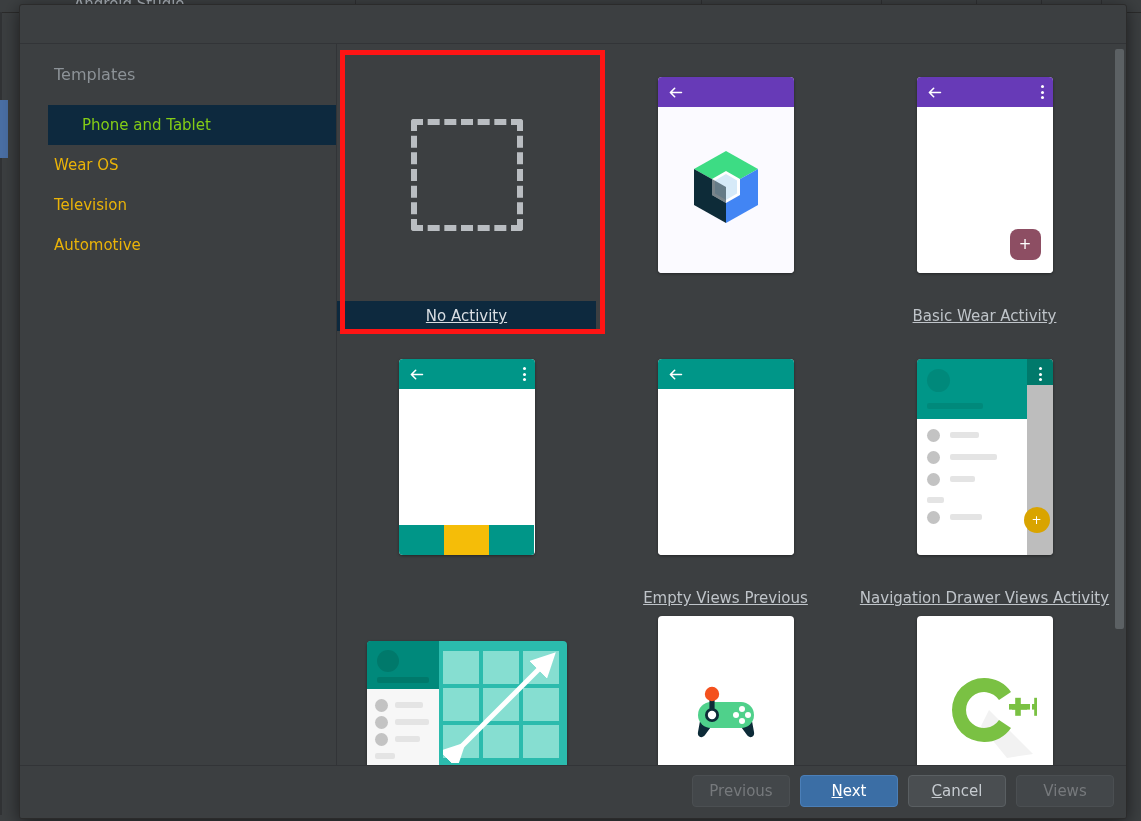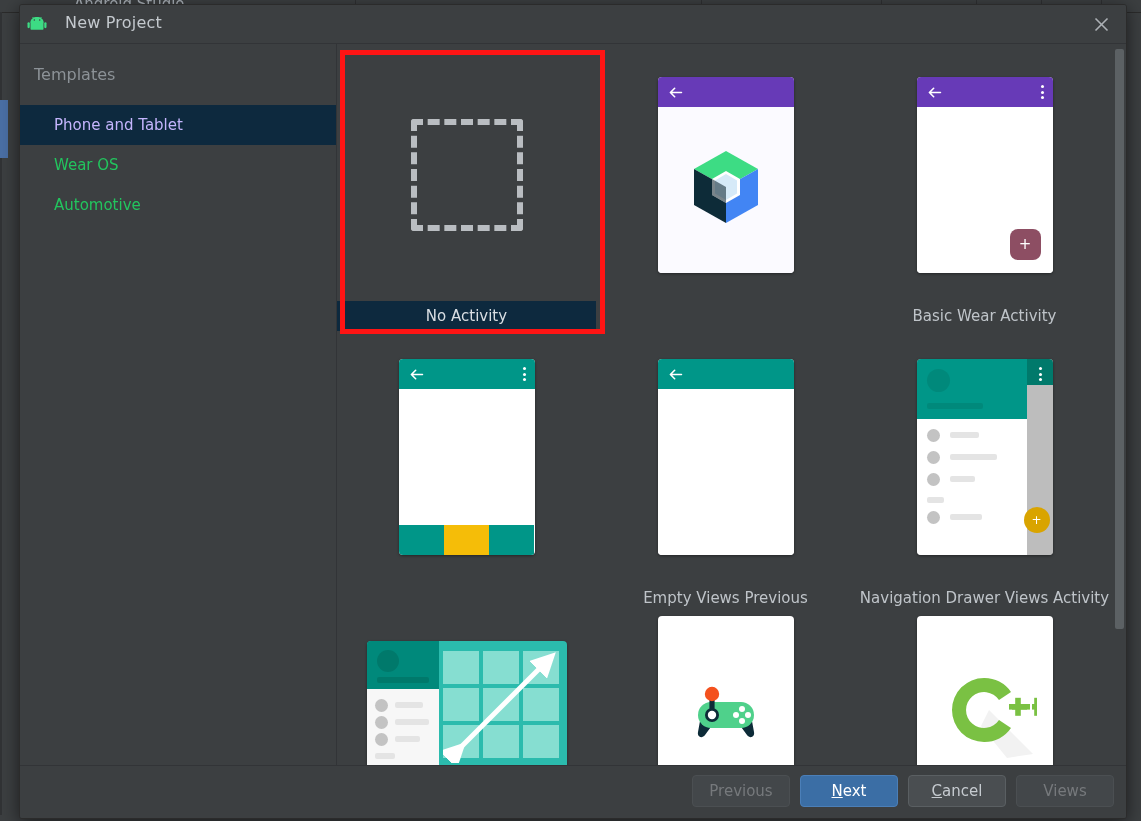--- a/index.html
+++ b/index.html
@@ -33,35 +33,35 @@
   .close-btn{position:absolute;right:2px;top:0px;width:46px;height:38px;
              display:flex;align-items:center;justify-content:center;cursor:default;}
   .close-btn svg{opacity:.85;}
 
   .dialog-body{position:absolute;left:0;top:38px;width:1106px;height:723px;
                background:#3c3f41;border-top:1px solid #323437;}
 
   
   .sidebar{position:absolute;left:0;top:0;width:316px;height:723px;background:#3c3f41;
            border-right:1px solid #323437;}
-  .sidebar-header{height:61px;display:flex;align-items:center;padding-left:14px;
+  .sidebar-header{height:61px;display:flex;align-items:center;padding-left:34px;
                   color:#8c9297;font-size:16px;}
   .side-item{height:40px;display:flex;align-items:center;padding-left:34px;
-             color:#22c55e;font-size:15px;cursor:default;}
-  .side-item.selected{background:#0d293e;color:#c4b5fd;}
+             color:#eab308;font-size:15px;cursor:default;}
+  .side-item.selected{background:#0d293e;color:#84cc16;margin-left:28px;}
 
   
   .grid-wrap{position:absolute;left:317px;top:0;width:789px;height:723px;overflow:hidden;
              background:#3c3f41;}
   .grid{position:absolute;left:0;top:0;width:789px;padding:5px 0 0 0;}
   .gridrow{display:flex;}
   .cell{width:259px;display:flex;flex-direction:column;align-items:center;}
   .thumb-box{width:259px;height:252px;display:flex;align-items:center;justify-content:center;}
   .cell-label{height:30px;line-height:30px;font-size:15px;color:#bfc4c9;
-              text-align:center;width:259px;white-space:nowrap;}
+              text-align:center;width:259px;white-space:nowrap;text-decoration:underline;}
   .cell.selected .cell-label{background:#0d293e;color:#d9dee3;}
   .cell.selected .thumb-box{background:#3c3f41;}
   .sel-outline{position:absolute;border:5px solid #ff1414;pointer-events:none;}
 
   
   .phone{background:#fff;border-radius:4px;box-shadow:0 1px 3px rgba(0,0,0,.4);
          overflow:hidden;position:relative;}
   .appbar{display:flex;align-items:center;justify-content:space-between;
           padding:0 9px;box-sizing:border-box;}
   .kebab{display:flex;flex-direction:column;gap:2.5px;align-items:center;}
@@ -110,52 +110,33 @@
       <div class="bg-tabseg" style="left:1100px;width:1px;"></div>
     </div>
     <div class="bg-title-text">Android Studio</div>
     <div class="bg-left-edge"></div>
     <div class="bg-left-accent"></div>
     <div class="bg-bottom-strip"></div>
   </div>
 
   <div class="dialog">
 
-    <div class="titlebar">
-      <span class="app-icon">
-        <svg width="20" height="16" viewBox="0 0 24 19">
-          <path d="M4.2 7.2 C4.2 6.6 4.7 6.2 5.3 6.2 L18.7 6.2 C19.3 6.2 19.8 6.6 19.8 7.2
-                   L19.8 15.2 C19.8 15.9 19.3 16.4 18.7 16.4 L5.3 16.4 C4.7 16.4 4.2 15.9 4.2 15.2 Z" fill="#3ddc84"></path>
-          <path d="M4.2 7.6 C4.2 3.6 7.6 1.2 12 1.2 C16.4 1.2 19.8 3.6 19.8 7.6 Z" fill="#3ddc84"></path>
-          <line x1="6.8" y1="1.2" x2="8.6" y2="3.6" stroke="#3ddc84" stroke-width="1.2"></line>
-          <line x1="17.2" y1="1.2" x2="15.4" y2="3.6" stroke="#3ddc84" stroke-width="1.2"></line>
-          <circle cx="8.8" cy="4.6" r=".9" fill="#3c3f41"></circle>
-          <circle cx="15.2" cy="4.6" r=".9" fill="#3c3f41"></circle>
-          <rect x="0.6" y="7.3" width="2.7" height="7.2" rx="1.35" fill="#3ddc84"></rect>
-          <rect x="20.7" y="7.3" width="2.7" height="7.2" rx="1.35" fill="#3ddc84"></rect>
-        </svg>
-      </span>
-      <span class="title">New Project</span>
-      <div class="close-btn">
-        <svg width="15" height="15" viewBox="0 0 15 15">
-          <line x1="1.5" y1="1.5" x2="13.5" y2="13.5" stroke="#c0c5ca" stroke-width="1.6"></line>
-          <line x1="13.5" y1="1.5" x2="1.5" y2="13.5" stroke="#c0c5ca" stroke-width="1.6"></line>
-        </svg>
-      </div>
-    </div>
 
     <div class="dialog-body">
 
       <div class="sidebar">
         <div class="sidebar-header">Templates</div>
         <div class="side-item selected">
           <span>Phone and Tablet</span>
         </div>
         <div class="side-item">
           <span>Wear OS</span>
+        </div>
+        <div class="side-item">
+          <span>Television</span>
         </div>
         <div class="side-item">
           <span>Automotive</span>
         </div>
       </div>
 
       <div class="grid-wrap">
         <div class="grid">
 
           <div class="gridrow">

